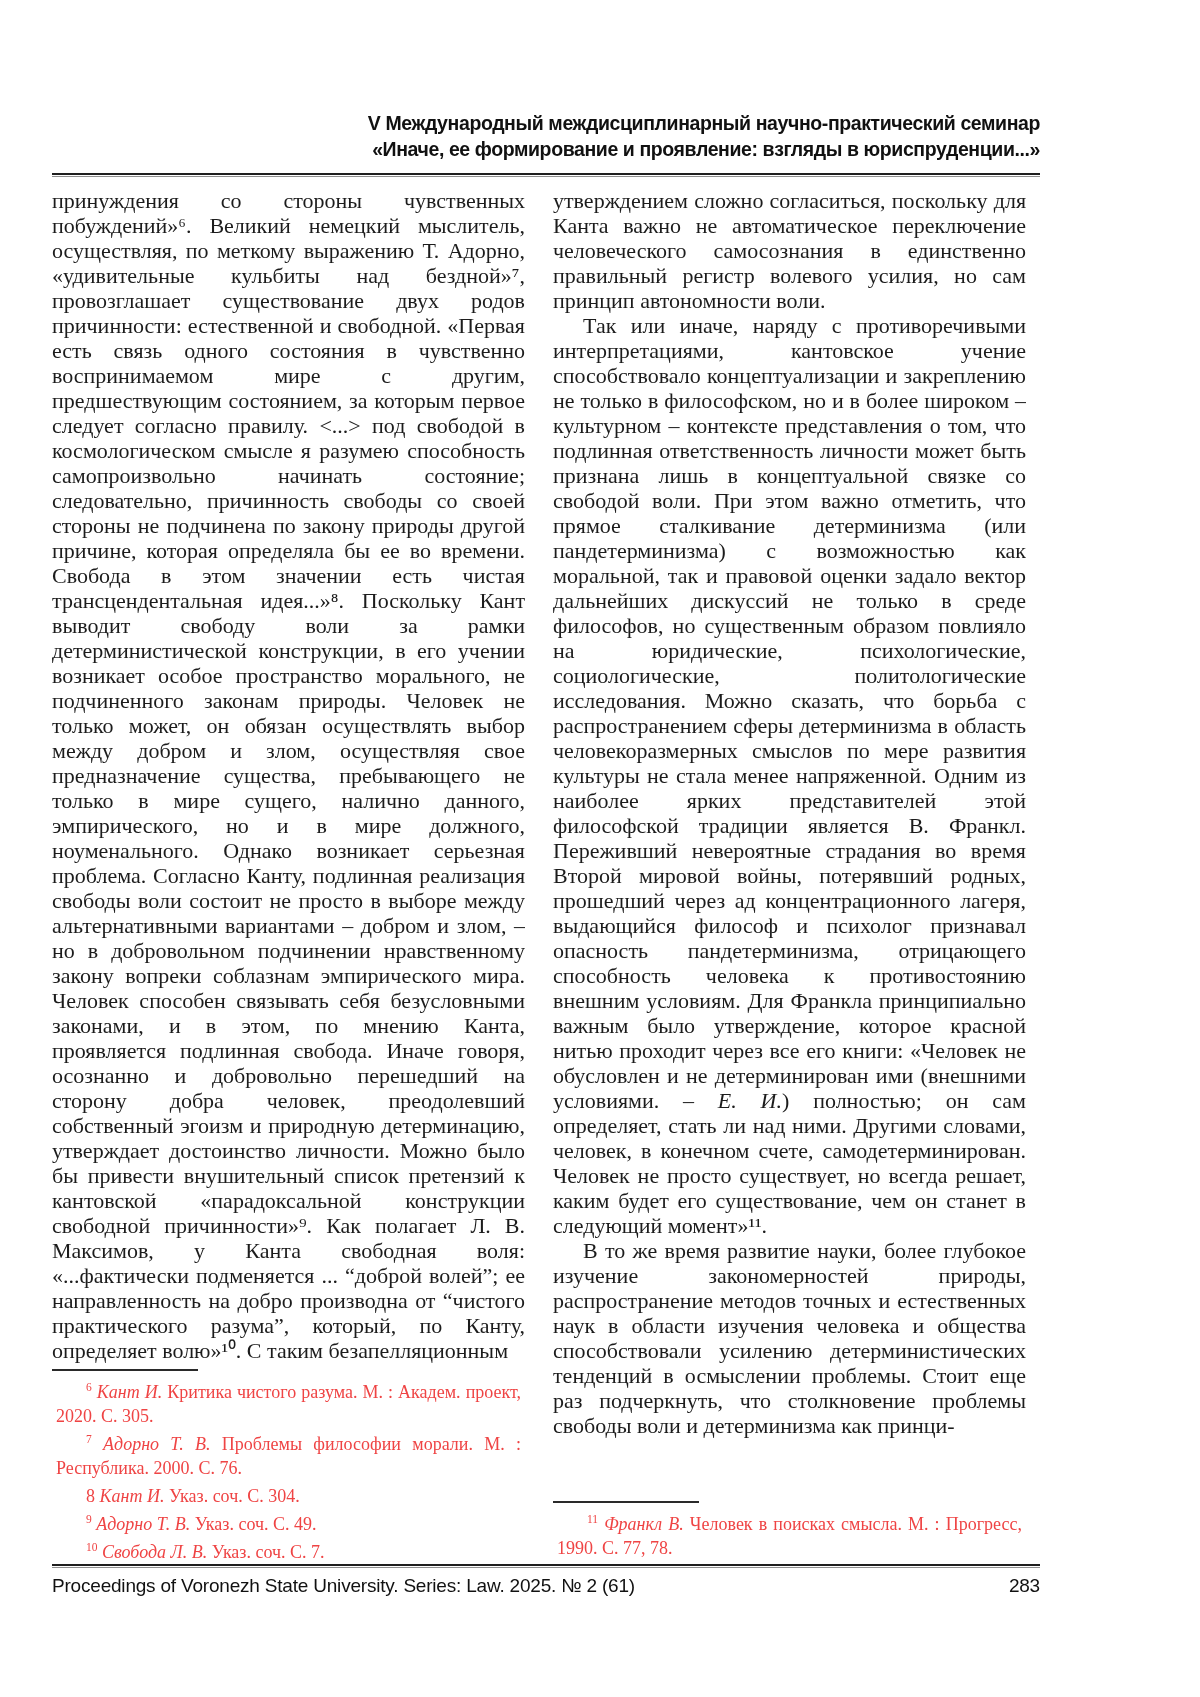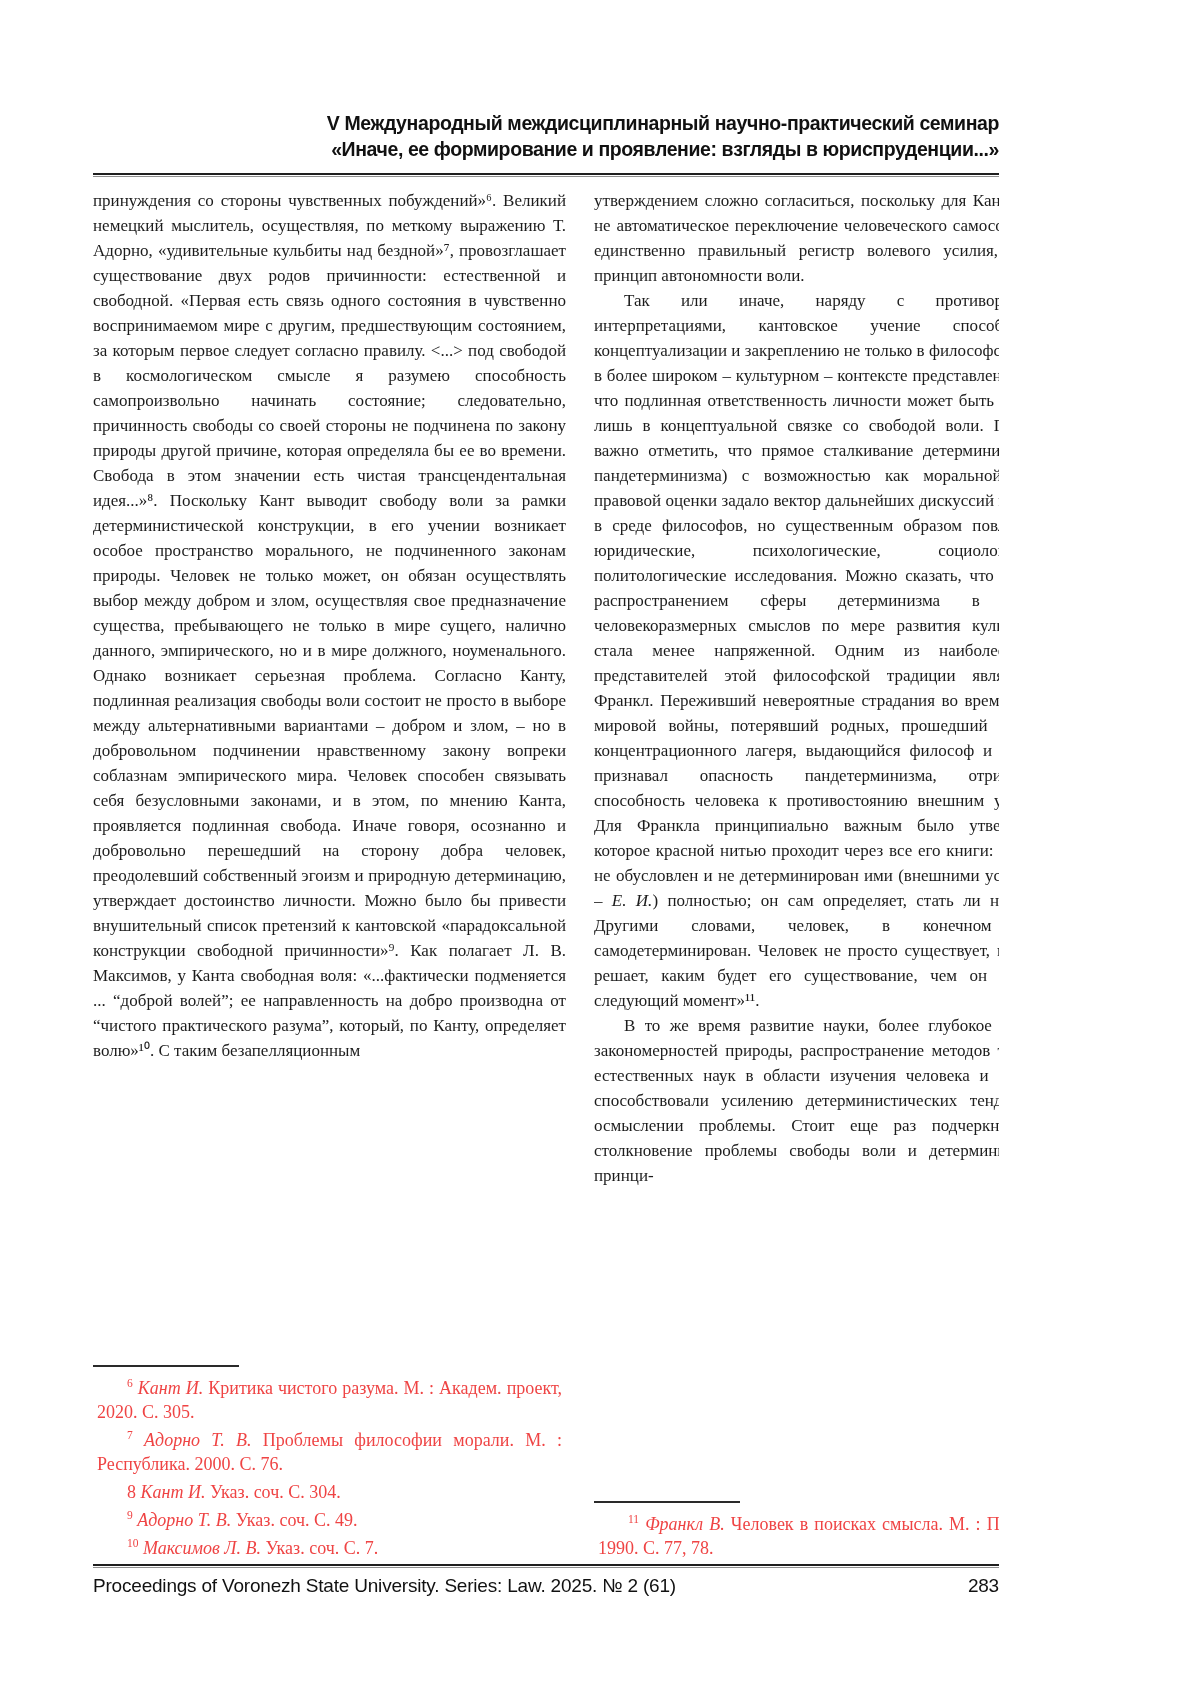--- a/index.html
+++ b/index.html
@@ -6,21 +6,21 @@
   body {
     width: 1200px; height: 1697px;
     background: #ffffff;
     color: #1c1c1c;
     overflow: hidden;
     font-family: "Liberation Serif", serif;
   }
   .page {
     box-sizing: border-box;
     width: 1092px; height: 1697px;
-    padding: 0 93px;
+    padding: 0 52px;
     position: relative;
   }
   
   .running-head {
     padding-top: 110px;
     text-align: right;
     font-family: "Liberation Sans", sans-serif;
     font-weight: bold;
     font-size: 19.5px;
     line-height: 26px;
@@ -45,21 +45,21 @@
     overflow: hidden;
   }
   .col {
     flex: 0 0 473px;
     width: 473px;
     display: flex;
     flex-direction: column;
     overflow: hidden;
   }
   .body-text {
-    font-size: 17px;
+    font-size: 22px;
     line-height: 25px;
     text-align: justify;
     color: #1c1c1c;
   }
   .para { margin: 0; }
   .para.indent { text-indent: 30px; }
   .italic { font-style: italic; }
   
   .footnotes { margin-top: auto; padding-top: 6px; }
   .fn-rule {
@@ -107,21 +107,21 @@
       <div class="body-text">
           <p class="para"><span>принуждения со стороны чувственных побуждений»⁶. Великий немецкий мыслитель, осуществляя, по меткому выражению Т. Адорно, «удивительные кульбиты над бездной»⁷, провозглашает существование двух родов причинности: естественной и свободной. «Первая есть связь одного состояния в чувственно воспринимаемом мире с другим, предшествующим состоянием, за которым первое следует согласно правилу. &lt;...&gt; под свободой в космологическом смысле я разумею способность самопроизвольно начинать состояние; следовательно, причинность свободы со своей стороны не подчинена по закону природы другой причине, которая определяла бы ее во времени. Свобода в этом значении есть чистая трансцендентальная идея...»⁸. Поскольку Кант выводит свободу воли за рамки детерминистической конструкции, в его учении возникает особое пространство морального, не подчиненного законам природы. Человек не только может, он обязан осуществлять выбор между добром и злом, осуществляя свое предназначение существа, пребывающего не только в мире сущего, налично данного, эмпирического, но и в мире должного, ноуменального. Однако возникает серьезная проблема. Согласно Канту, подлинная реализация свободы воли состоит не просто в выборе между альтернативными вариантами – добром и злом, – но в добровольном подчинении нравственному закону вопреки соблазнам эмпирического мира. Человек способен связывать себя безусловными законами, и в этом, по мнению Канта, проявляется подлинная свобода. Иначе говоря, осознанно и добровольно перешедший на сторону добра человек, преодолевший собственный эгоизм и природную детерминацию, утверждает достоинство личности. Можно было бы привести внушительный список претензий к кантовской «парадоксальной конструкции свободной причинности»⁹. Как полагает Л. В. Максимов, у Канта свободная воля: «...фактически подменяется ... “доброй волей”; ее направленность на добро производна от “чистого практического разума”, который, по Канту, определяет волю»¹⁰. С таким безапелляционным</span></p>
         </div>
       <div class="footnotes">
         <div class="fn-rule"></div>
         <div class="fn-list">
             <p class="fn"><sup>6</sup><span class="italic"> Кант И.</span><span> Критика чистого разума. М. : Академ. проект, 2020. С. 305.</span></p>
             <p class="fn"><sup>7</sup><span class="italic"> Адорно Т. В.</span><span> Проблемы философии морали. М. : Республика. 2000. С. 76.</span></p>
             <p class="fn"><span class="fn-marker-inline">8</span><span class="italic"> Кант И.</span><span> Указ. соч. С. 304.</span></p>
             <p class="fn"><sup>9</sup><span class="italic"> Адорно Т. В.</span><span> Указ. соч. С. 49.</span></p>
-            <p class="fn"><sup>10</sup><span class="italic"> Максимов Л. В.</span><span> Указ. соч. С. 7.</span></p>
+            <p class="fn"><sup>10</sup><span class="italic"> Свобода Л. В.</span><span> Указ. соч. С. 7.</span></p>
           </div>
       </div>
     </div>
     <div class="col">
       <div class="body-text">
           <p class="para"><span>утверждением сложно согласиться, поскольку для Канта важно не автоматическое переключение человеческого самосознания в единственно правильный регистр волевого усилия, но сам принцип автономности воли.</span></p>
           <p class="para indent"><span>Так или иначе, наряду с противоречивыми интерпретациями, кантовское учение способствовало концептуализации и закреплению не только в философском, но и в более широком – культурном – контексте представления о том, что подлинная ответственность личности может быть признана лишь в концептуальной связке со свободой воли. При этом важно отметить, что прямое сталкивание детерминизма (или пандетерминизма) с возможностью как моральной, так и правовой оценки задало вектор дальнейших дискуссий не только в среде философов, но существенным образом повлияло на юридические, психологические, социологические, политологические исследования. Можно сказать, что борьба с распространением сферы детерминизма в область человекоразмерных смыслов по мере развития культуры не стала менее напряженной. Одним из наиболее ярких представителей этой философской традиции является В. Франкл. Переживший невероятные страдания во время Второй мировой войны, потерявший родных, прошедший через ад концентрационного лагеря, выдающийся философ и психолог признавал опасность пандетерминизма, отрицающего способность человека к противостоянию внешним условиям. Для Франкла принципиально важным было утверждение, которое красной нитью проходит через все его книги: «Человек не обусловлен и не детерминирован ими (внешними условиями. – </span><span class="italic">Е. И.</span><span>) полностью; он сам определяет, стать ли над ними. Другими словами, человек, в конечном счете, самодетерминирован. Человек не просто существует, но всегда решает, каким будет его существование, чем он станет в следующий момент»¹¹.</span></p>
           <p class="para indent"><span>В то же время развитие науки, более глубокое изучение закономерностей природы, распространение методов точных и естественных наук в области изучения человека и общества способствовали усилению детерминистических тенденций в осмыслении проблемы. Стоит еще раз подчеркнуть, что столкновение проблемы свободы воли и детерминизма как принци-</span></p>
         </div>
       <div class="footnotes">

